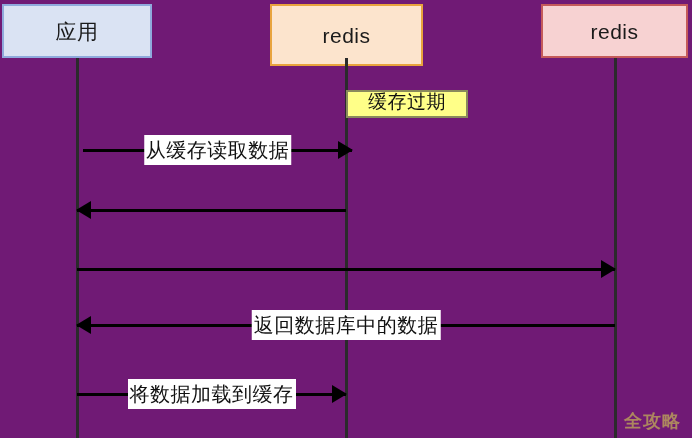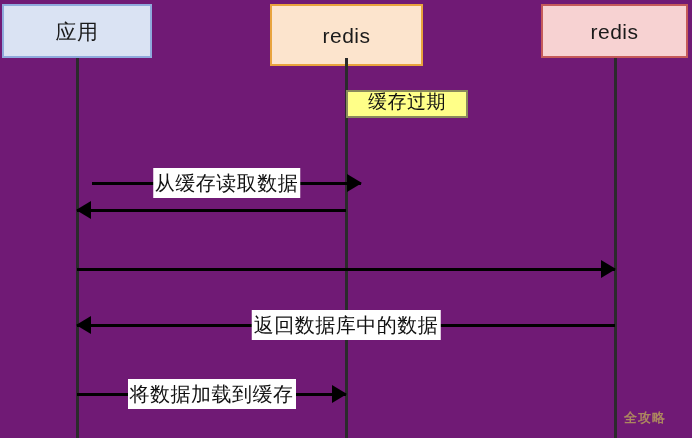--- a/index.html
+++ b/index.html
@@ -91,27 +91,26 @@
     padding: 0 2px;
     font-size: 20px;
     line-height: 30px;
     color: #111111;
     white-space: nowrap;
     letter-spacing: 0.5px;
   }
   
   .watermark {
     position: absolute;
-    font-size: 13px;
+    font-size: 18px;
     font-weight: bold;
     line-height: 1;
     letter-spacing: 1px;
     white-space: nowrap;
     opacity: 0.95;
-    font-family: Liberation Mono, monospace;
   }
 </style>
 </head>
 <body>
 
 <div id="canvas" style="width: 692px; height: 438px; background: #701a75;">
 
   <div class="actor-box" id="box-app" style="left: 2px; top: 4px; width: 150px; height: 54px; background: rgb(218, 227, 243); border-color: rgb(143, 170, 220);">
     <span>应用</span>
   </div>
@@ -125,21 +124,21 @@
   </div>
 
   <div class="lifeline" id="lifeline-app" style="left: 76px; top: 58px; height: 380px;"></div>
   <div class="lifeline" id="lifeline-redis" style="left: 345px; top: 58px; height: 380px;"></div>
   <div class="lifeline" id="lifeline-mysql" style="left: 614px; top: 58px; height: 380px;"></div>
 
   <div class="note" id="note-cache-expired" style="left: 346px; top: 90px; width: 122px; height: 28px; background: rgb(255, 255, 136); border-color: rgb(138, 138, 92);">
     <span>缓存过期</span>
   </div>
 
-  <div class="msg" id="msg-0" style="left: 92px; width: 269px; top: 135px; margin-top: 33px;">
+  <div class="msg" id="msg-0" style="left: 83px; width: 269px; top: 135px;">
     <div class="msg-line"></div>
     <div class="arrowhead right"></div>
     <div class="msg-label">从缓存读取数据</div>
   </div>
 
   <div class="msg" id="msg-1" style="left: 77px; width: 269px; top: 195px;">
     <div class="msg-line"></div>
     <div class="arrowhead left"></div>
   </div>
 

